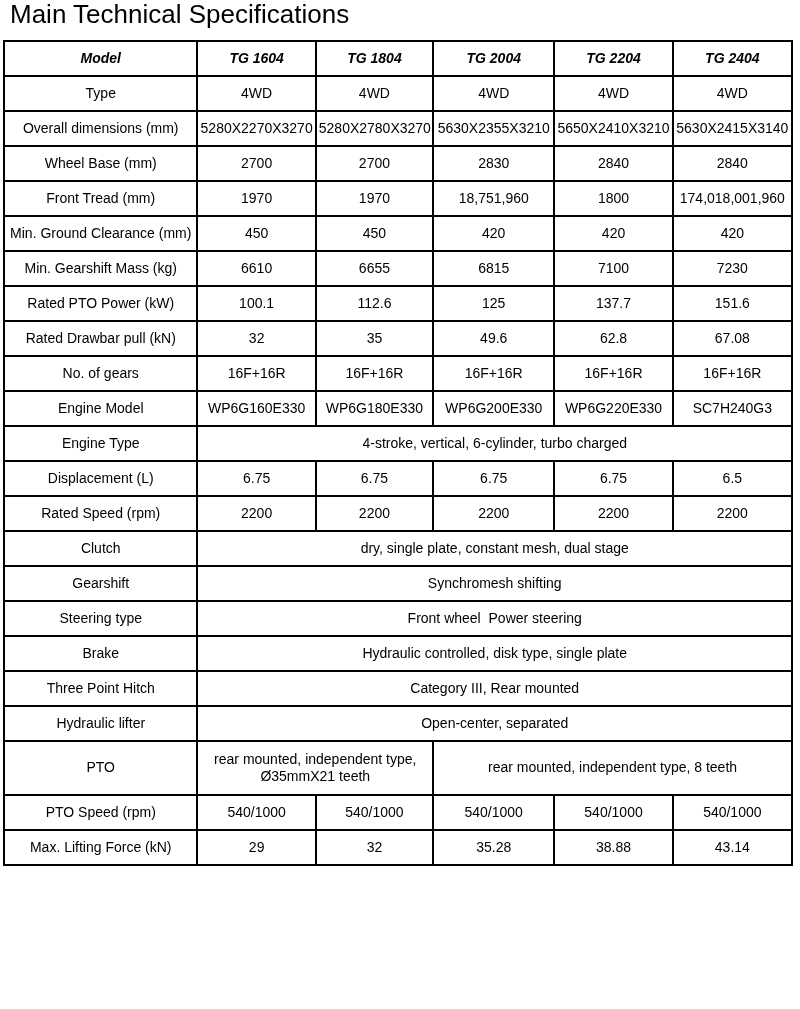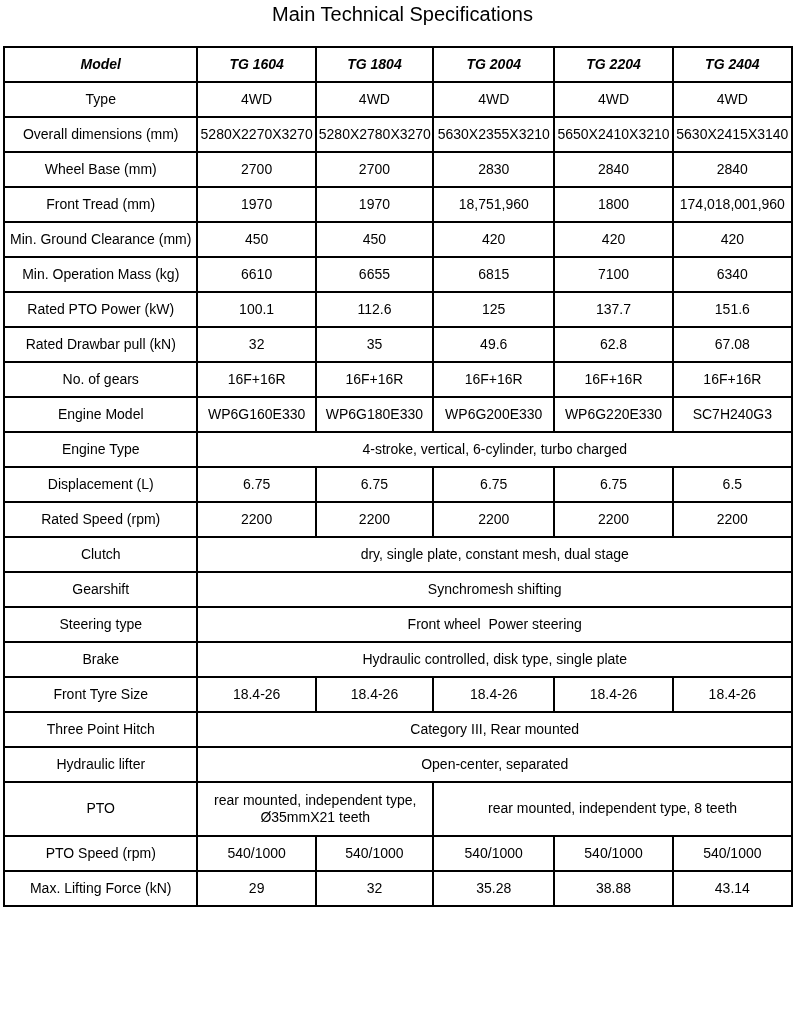--- a/index.html
+++ b/index.html
@@ -8,26 +8,25 @@
     background: #ffffff;
     width: 800px;
   }
   body {
     font-family: "Liberation Sans", sans-serif;
     color: #000000;
     box-sizing: border-box;
     padding: 2px 5px 2px 3px;
   }
   .page-title {
-    font-size: 20px;
+    font-size: 26px;
     font-weight: 500;
-    margin: 1px 0 20px 7px;
+    margin: 1px 0 14px 7px;
     line-height: 23px;
     letter-spacing: 0px;
-    text-align: center;
   }
   table.spec-table {
     border-collapse: collapse;
     table-layout: fixed;
     width: 790px;
   }
   .spec-table th,
   .spec-table td {
     border: 2px solid #000000;
     text-align: center;
@@ -107,26 +106,26 @@
         </tr>
         <tr>
           <td>Min. Ground Clearance (mm)</td>
           <td>450</td>
           <td>450</td>
           <td>420</td>
           <td>420</td>
           <td>420</td>
         </tr>
         <tr>
-          <td>Min. Operation Mass (kg)</td>
+          <td>Min. Gearshift Mass (kg)</td>
           <td>6610</td>
           <td>6655</td>
           <td>6815</td>
           <td>7100</td>
-          <td>6340</td>
+          <td>7230</td>
         </tr>
         <tr>
           <td>Rated PTO Power (kW)</td>
           <td>100.1</td>
           <td>112.6</td>
           <td>125</td>
           <td>137.7</td>
           <td>151.6</td>
         </tr>
         <tr>
@@ -183,28 +182,20 @@
         </tr>
         <tr>
           <td>Steering type</td>
           <td colspan="5">Front wheel  Power steering</td>
         </tr>
         <tr>
           <td>Brake</td>
           <td colspan="5">Hydraulic controlled, disk type, single plate</td>
         </tr>
         <tr>
-          <td>Front Tyre Size</td>
-          <td>18.4-26</td>
-          <td>18.4-26</td>
-          <td>18.4-26</td>
-          <td>18.4-26</td>
-          <td>18.4-26</td>
-        </tr>
-        <tr>
           <td>Three Point Hitch</td>
           <td colspan="5">Category III, Rear mounted</td>
         </tr>
         <tr>
           <td>Hydraulic lifter</td>
           <td colspan="5">Open-center, separated</td>
         </tr>
         <tr class="tall">
           <td>PTO</td>
           <td colspan="2">rear mounted, independent type, Ø35mmX21 teeth</td>

